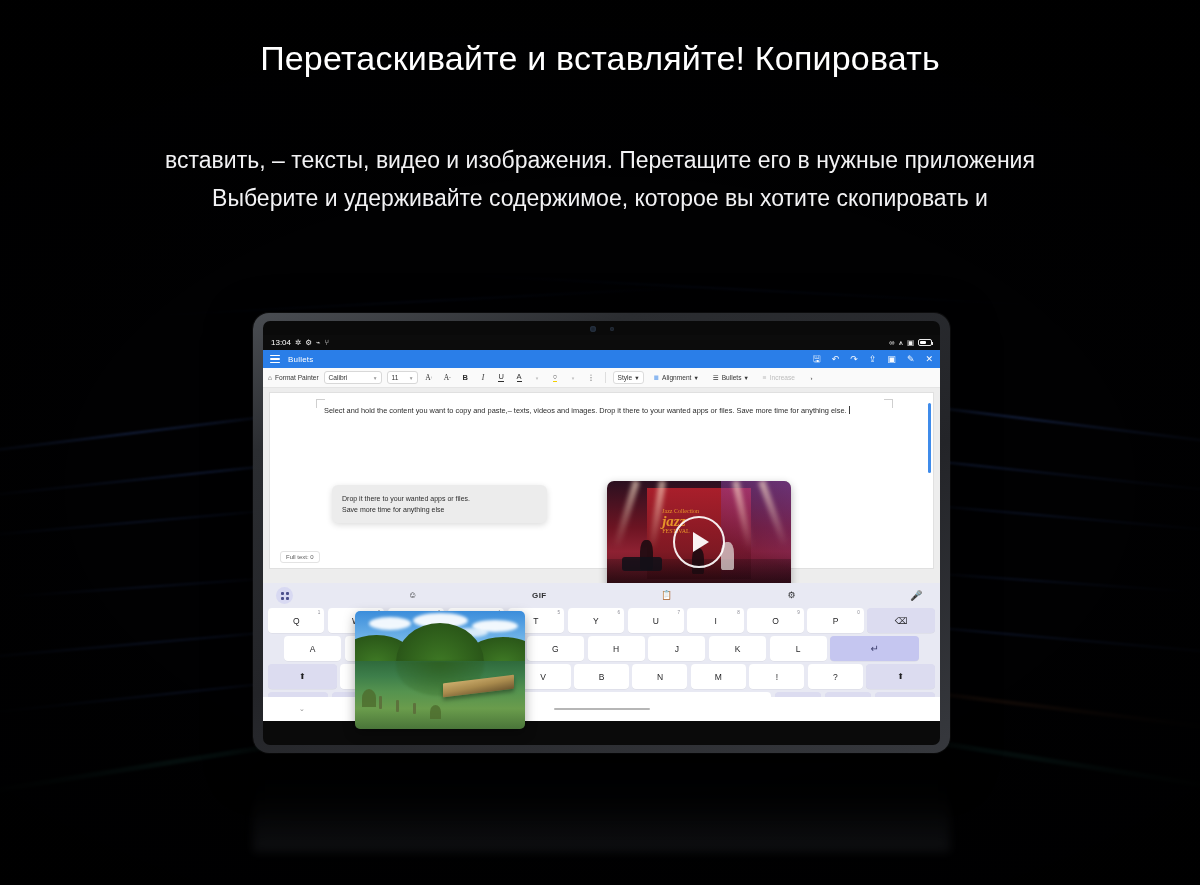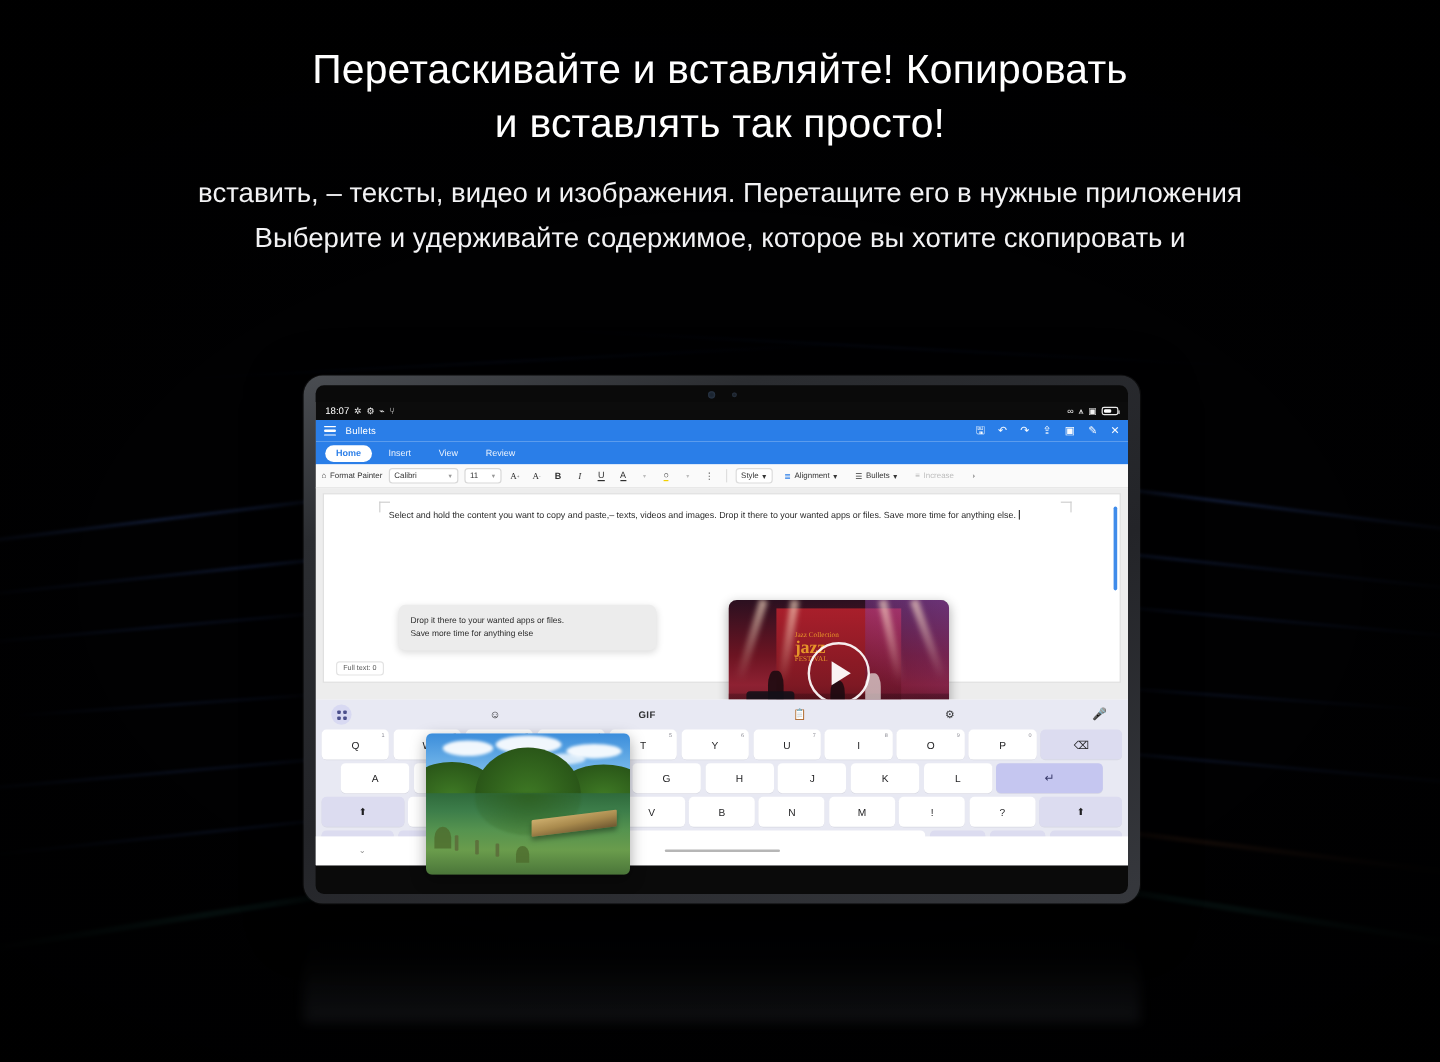--- a/index.html
+++ b/index.html
@@ -174,21 +174,21 @@
   }
   .vb-crowd {
     position: absolute; left: 0; bottom: 0; width: 100%; height: 36%;
     background: linear-gradient(180deg, rgba(20,6,12,.25), rgba(10,2,6,.86));
   }
   .vb-fig { position: absolute; background: #1a0a10; border-radius: 40% 40% 10% 10%; opacity: .88; }
   .vb-txt {
     position: absolute; left: 30%; top: 22%; color: #f0a22a; font-size: 6px;
     font-family: "Liberation Serif", serif; line-height: 7px; opacity: .9;
   }
-  .vb-txt b { font-size: 15px; display: block; line-height: 13px; }
+  .vb-txt b { font-size: 15px; display: block; font-style: italic; line-height: 13px; }
   .play-btn {
     position: absolute; left: 50%; top: 50%; transform: translate(-50%,-50%);
     width: 52px; height: 52px; border-radius: 50%;
     border: 2.5px solid rgba(255,255,255,.92);
     display: flex; align-items: center; justify-content: center;
   }
   .play-tri {
     width: 0; height: 0; margin-left: 4px;
     border-left: 16px solid rgba(255,255,255,.95);
     border-top: 10px solid transparent; border-bottom: 10px solid transparent;
@@ -312,40 +312,39 @@
     <div class="streak" style="right:-70px; top:635px; width:480px; transform:rotate(5deg); opacity:.55;"></div>
     <div class="streak warm" style="right:-20px; top:700px; width:430px; transform:rotate(7deg); opacity:.5; height:4px;"></div>
     <div class="streak teal" style="right:-40px; top:755px; width:420px; transform:rotate(9deg); opacity:.5; height:5px;"></div>
     <div class="streak" style="left:120px; top:300px; width:620px; transform:rotate(-3deg); opacity:.18;"></div>
     <div class="streak" style="right:120px; top:290px; width:620px; transform:rotate(3deg); opacity:.18;"></div>
   </div>
   <div class="vignette"></div>
 
   <div class="headline">
     <div>Перетаскивайте и вставляйте! Копировать</div>
-    <div>и вставлять так просто!</div>
   </div>
   <div class="subhead">
     <div>вставить, – тексты, видео и изображения. Перетащите его в нужные приложения</div>
     <div>Выберите и удерживайте содержимое, которое вы хотите скопировать и</div>
   </div>
 
   <div class="tablet">
     <div class="tablet-inner">
 
       <div class="front-cam">
         <div class="cam-dot"></div>
         <div class="cam-dot small"></div>
       </div>
 
       <div class="screen">
 
         <div class="statusbar">
           <div class="sb-left">
-            <span>18:07</span>
+            <span>13:04</span>
             <span class="sb-ico">✲</span>
             <span class="sb-ico">⚙</span>
             <span class="sb-ico">⌁</span>
             <span class="sb-ico">⑂</span>
           </div>
           <div class="sb-right">
             <span class="sb-ico">∞</span>
             <span class="sb-ico">⩚</span>
             <span class="sb-ico">▣</span>
             <span class="batt"></span>
@@ -365,26 +364,20 @@
             <span>🖫</span>
             <span>↶</span>
             <span>↷</span>
             <span>⇪</span>
             <span>▣</span>
             <span>✎</span>
             <span>✕</span>
           </div>
         </div>
 
-        <div class="tabbar">
-          <span class="tab active">Home</span>
-          <span class="tab">Insert</span>
-          <span class="tab">View</span>
-          <span class="tab">Review</span>
-        </div>
 
         <div class="ribbon">
           <span class="rb-item">
             <span>⌂</span>
             <span>Format Painter</span>
           </span>
           <span class="rb-box" style="width:58px;justify-content:space-between;">
             <span class="cv">Calibri</span>
             <span class="cr">▾</span>
           </span>

